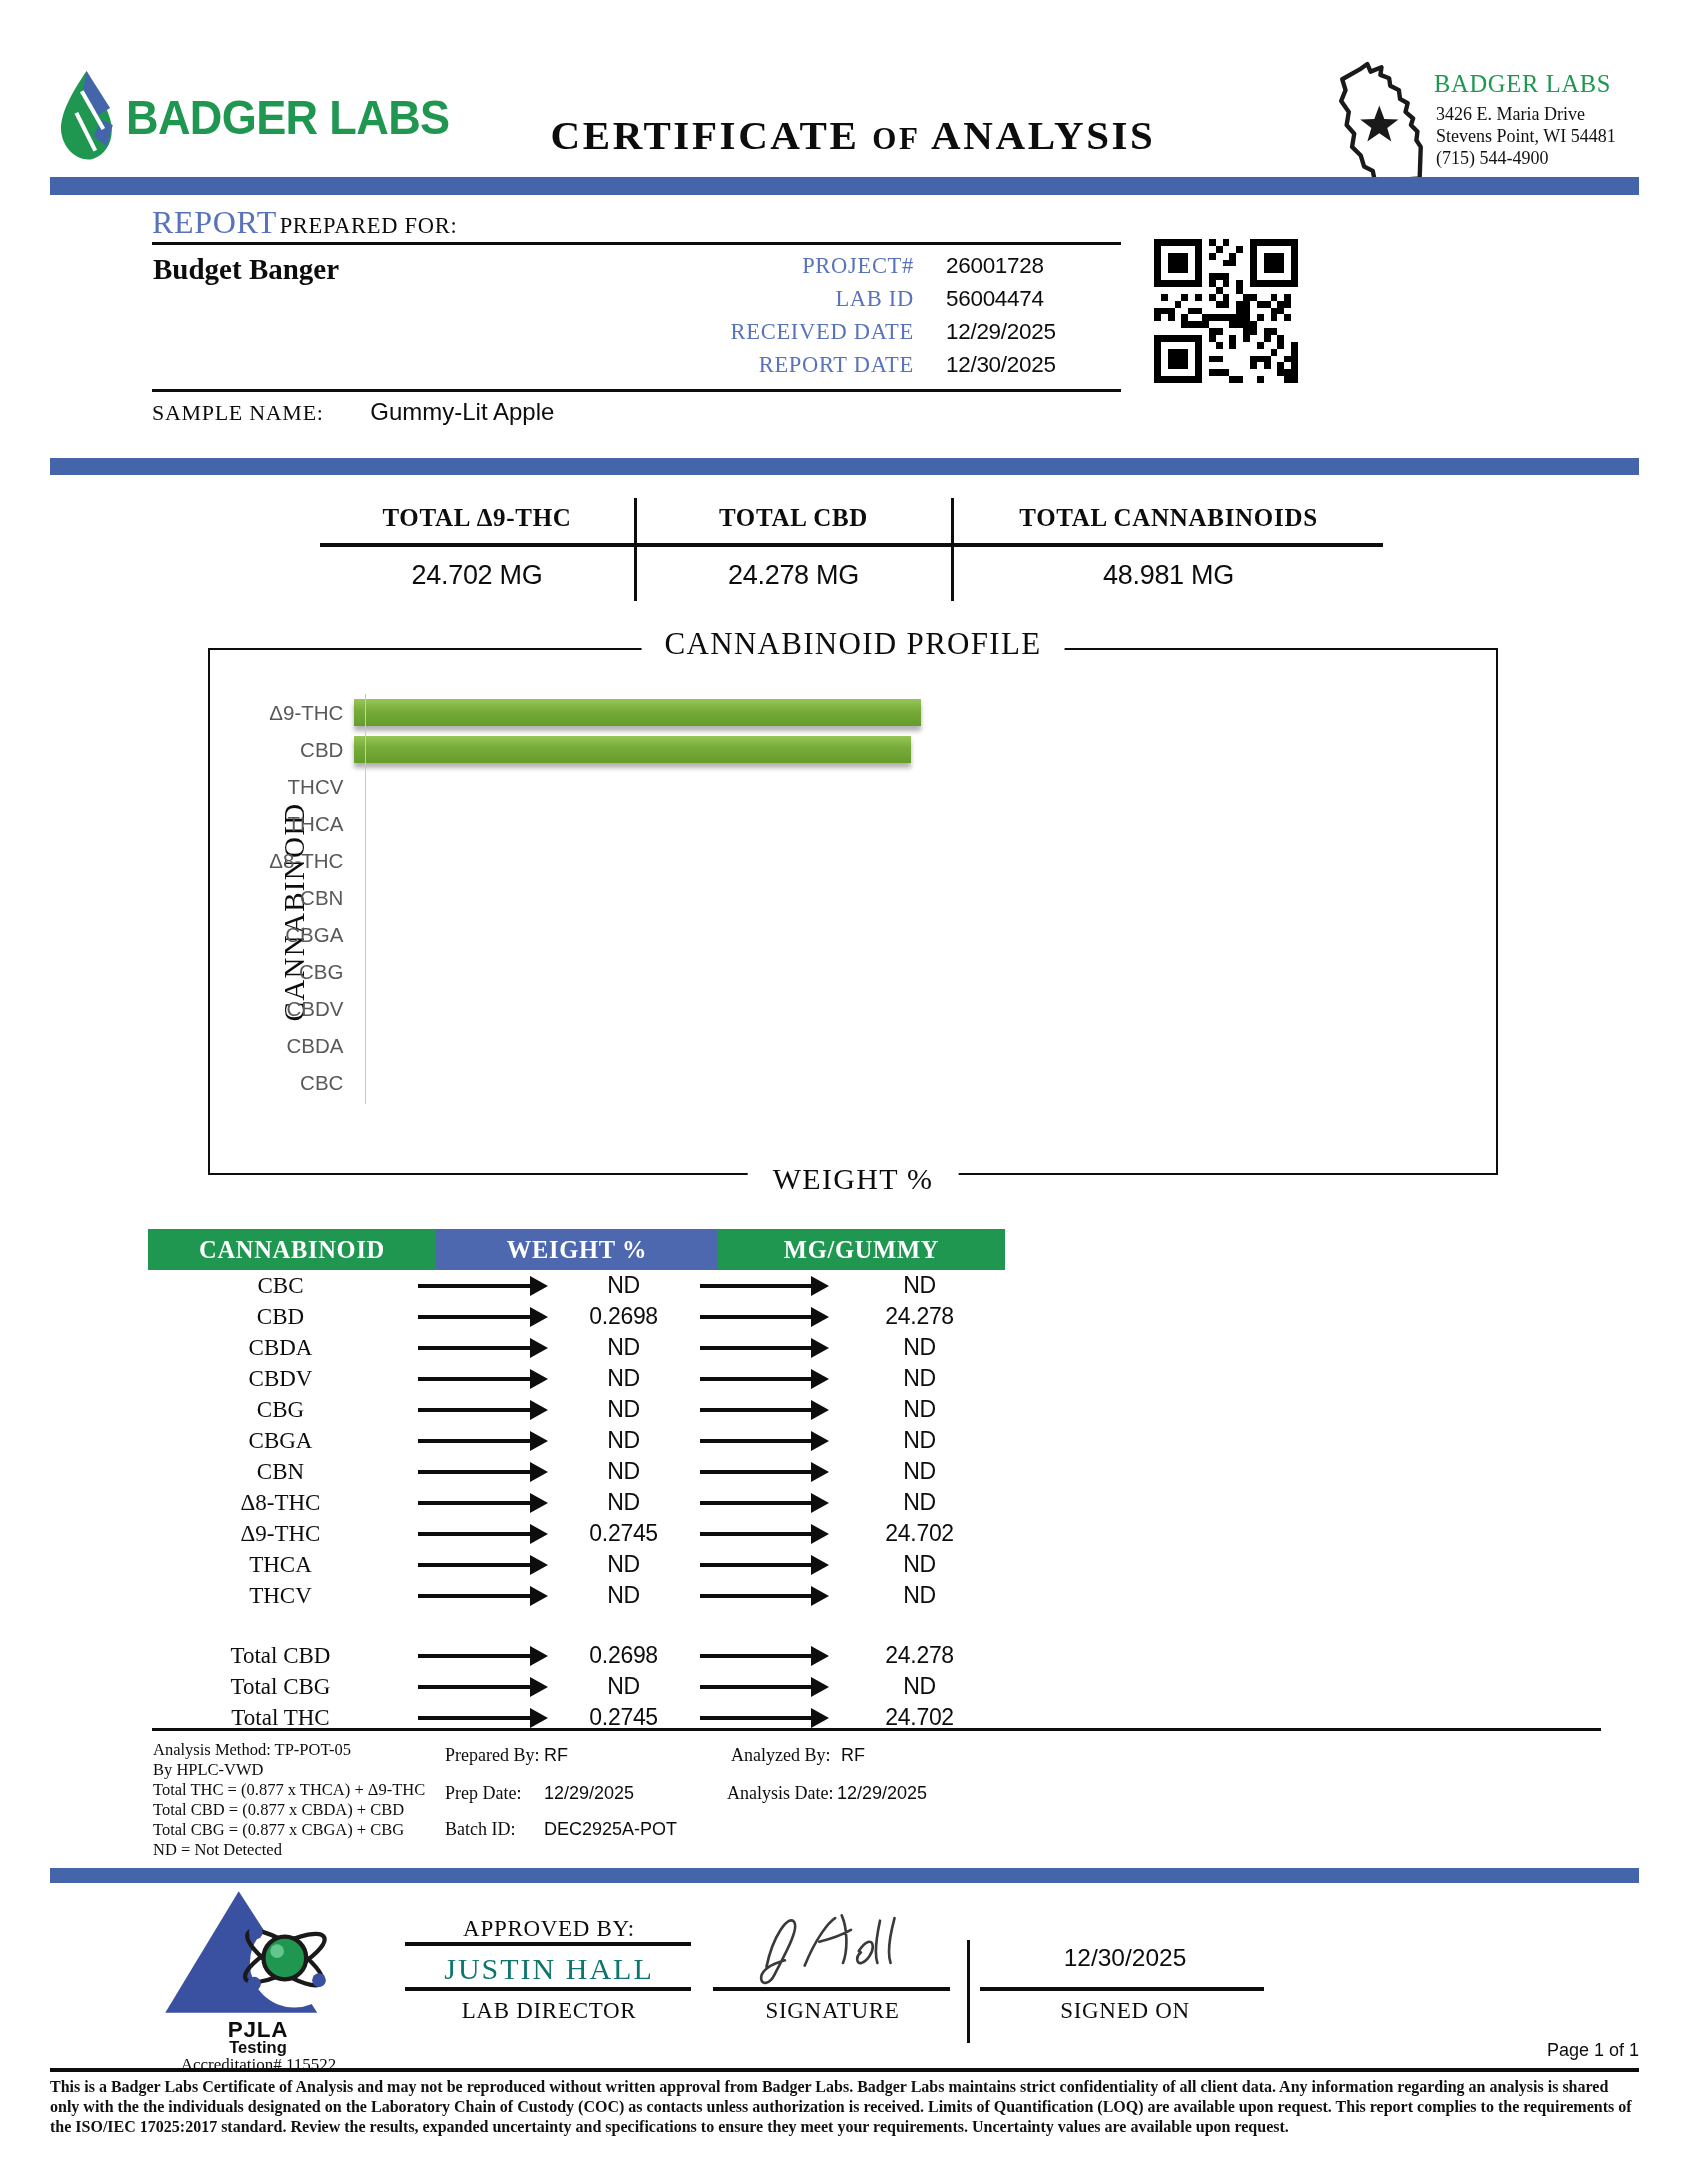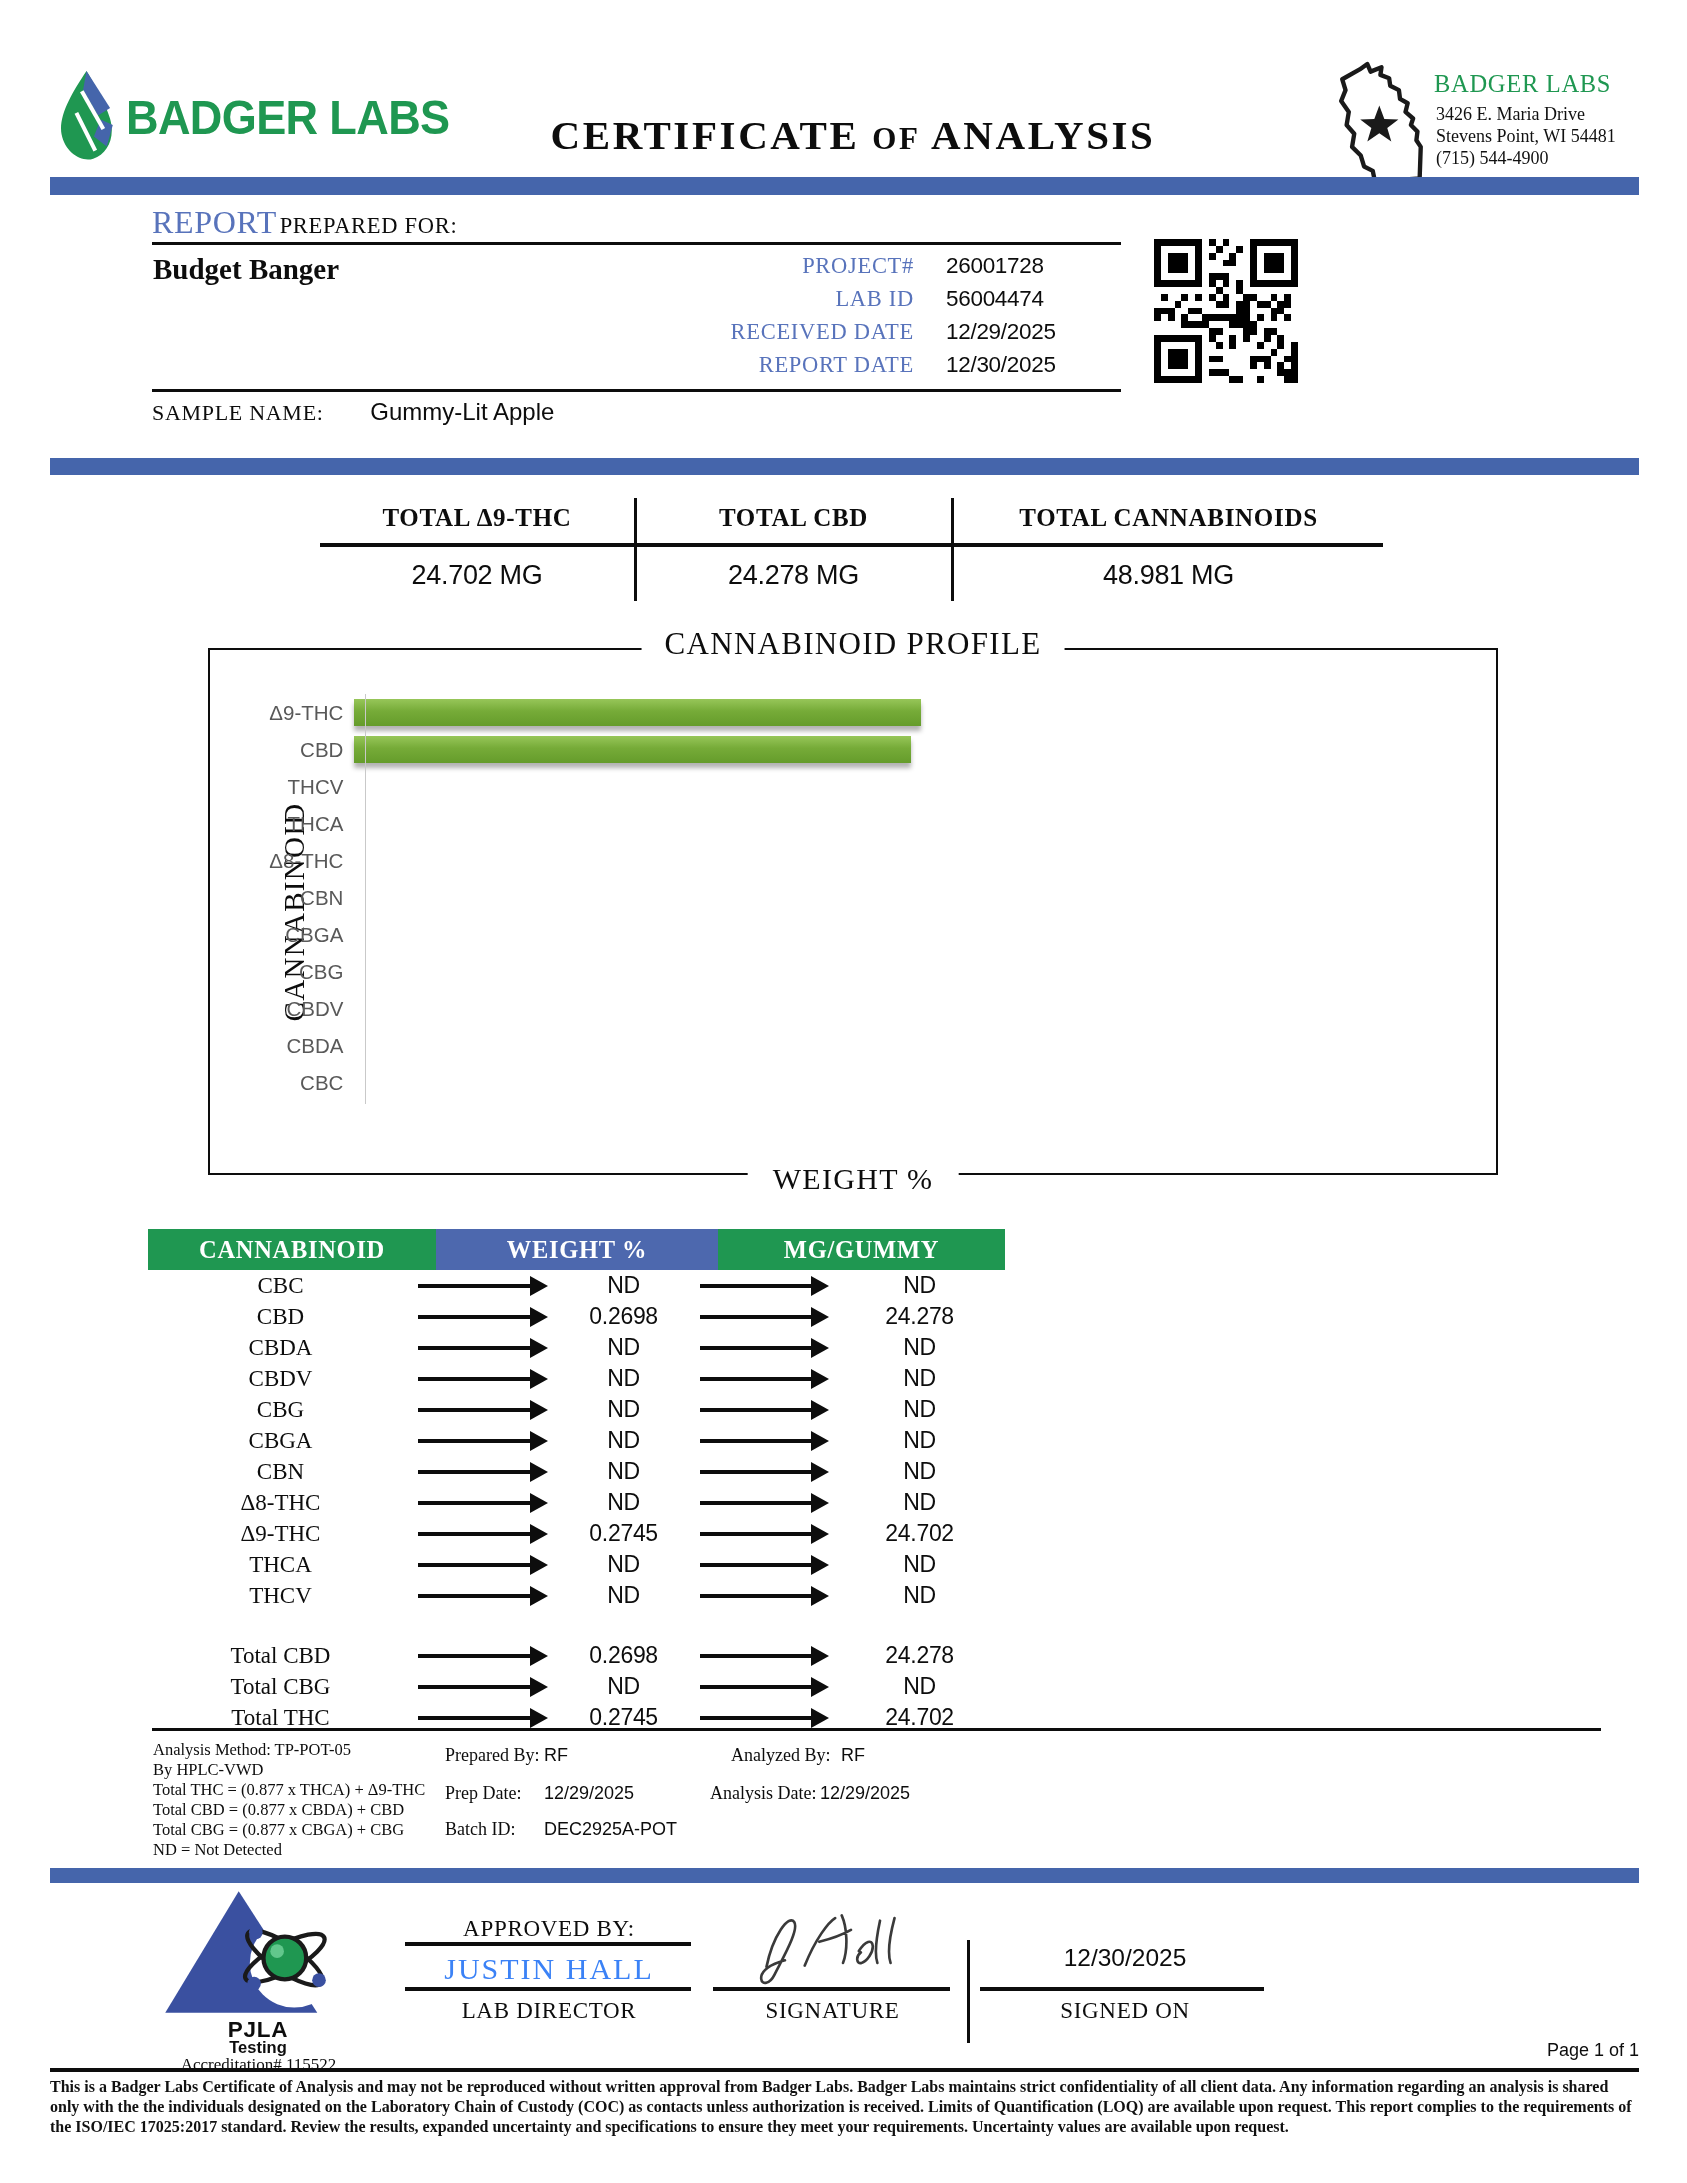--- a/index.html
+++ b/index.html
@@ -68,21 +68,21 @@
   .notes-left { font-size:16.5px; line-height:20px; }
   .note-kv { position:absolute; display:flex; align-items:baseline; }
   .note-kv .k { font-size:18px; }
   .note-kv .v { font-family:"Liberation Sans", sans-serif; font-size:18px; }
 
   
   .pjla-org { font-family:"Liberation Sans", sans-serif; font-weight:bold; font-size:22.5px; letter-spacing:0.7px; }
   .pjla-type { font-family:"Liberation Sans", sans-serif; font-weight:bold; font-size:16.5px; }
   .pjla-accr { font-size:17px; }
   .fo-label { font-size:23px; letter-spacing:0.7px; }
-  .approver { font-size:30px; color:#3b82f6; letter-spacing:2px; }
+  .approver { font-size:30px; color:#0f766e; letter-spacing:2px; }
   .sig-date { font-family:"Liberation Sans", sans-serif; font-size:24.5px; }
   .fline { position:absolute; background:#0d0d0d; height:4px; }
   .page-num { font-family:"Liberation Sans", sans-serif; font-size:18px; }
   .disclaimer { font-size:16px; line-height:20px; color:#111;font-weight:bold; }
   .tc { text-align:center; }
 </style>
 </head>
 <body>
 
 <div id="page">
@@ -666,18 +666,18 @@
       <span class="v" style="position: absolute; left: 99px; white-space: nowrap;">12/29/2025</span>
     </div>
     <div class="note-kv" style="left: 445px; top: 1819px;">
       <span class="k">Batch ID:</span>
       <span class="v" style="position: absolute; left: 99px; white-space: nowrap;">DEC2925A-POT</span>
     </div>
     <div class="note-kv" style="left: 731px; top: 1745px;">
       <span class="k">Analyzed By:</span>
       <span class="v" style="position: absolute; left: 110px; white-space: nowrap;">RF</span>
     </div>
-    <div class="note-kv" style="left: 710px; top: 1783px;">
+    <div class="note-kv" style="left: 727px; top: 1783px;">
       <span class="k">Analysis Date:</span>
       <span class="v" style="position: absolute; left: 110px; white-space: nowrap;">12/29/2025</span>
     </div>
   </div>
 
 
 </body></html>

